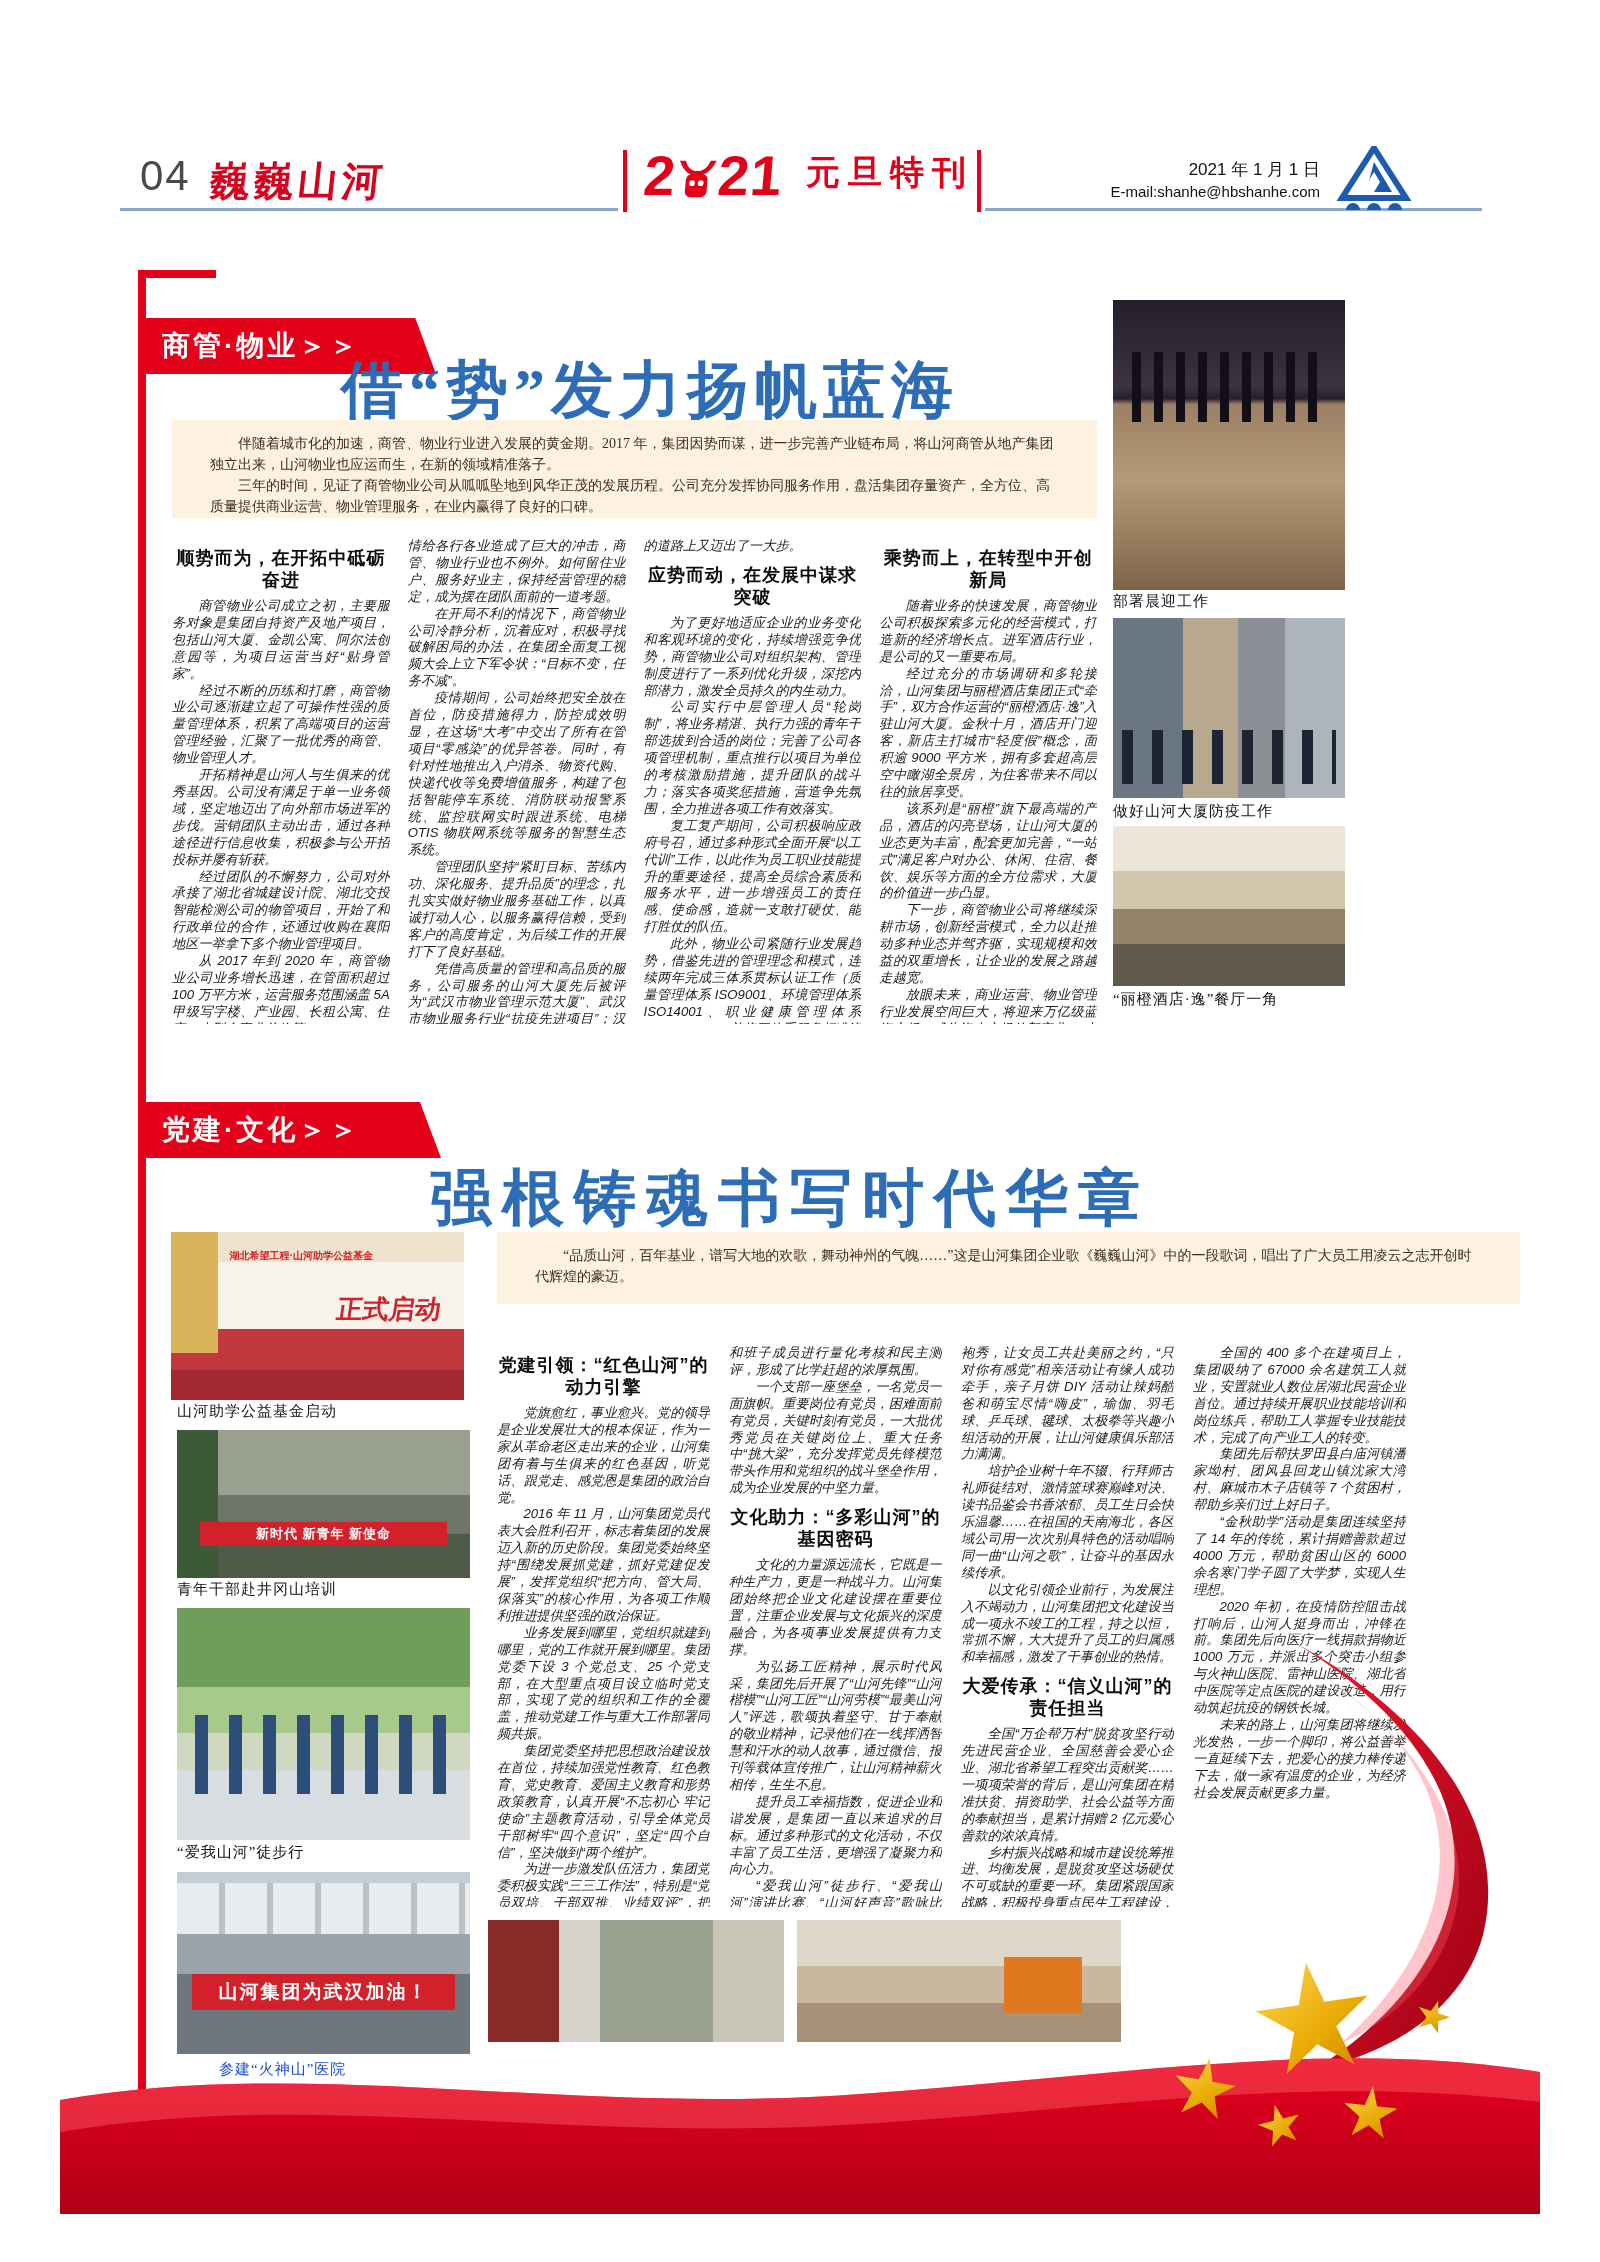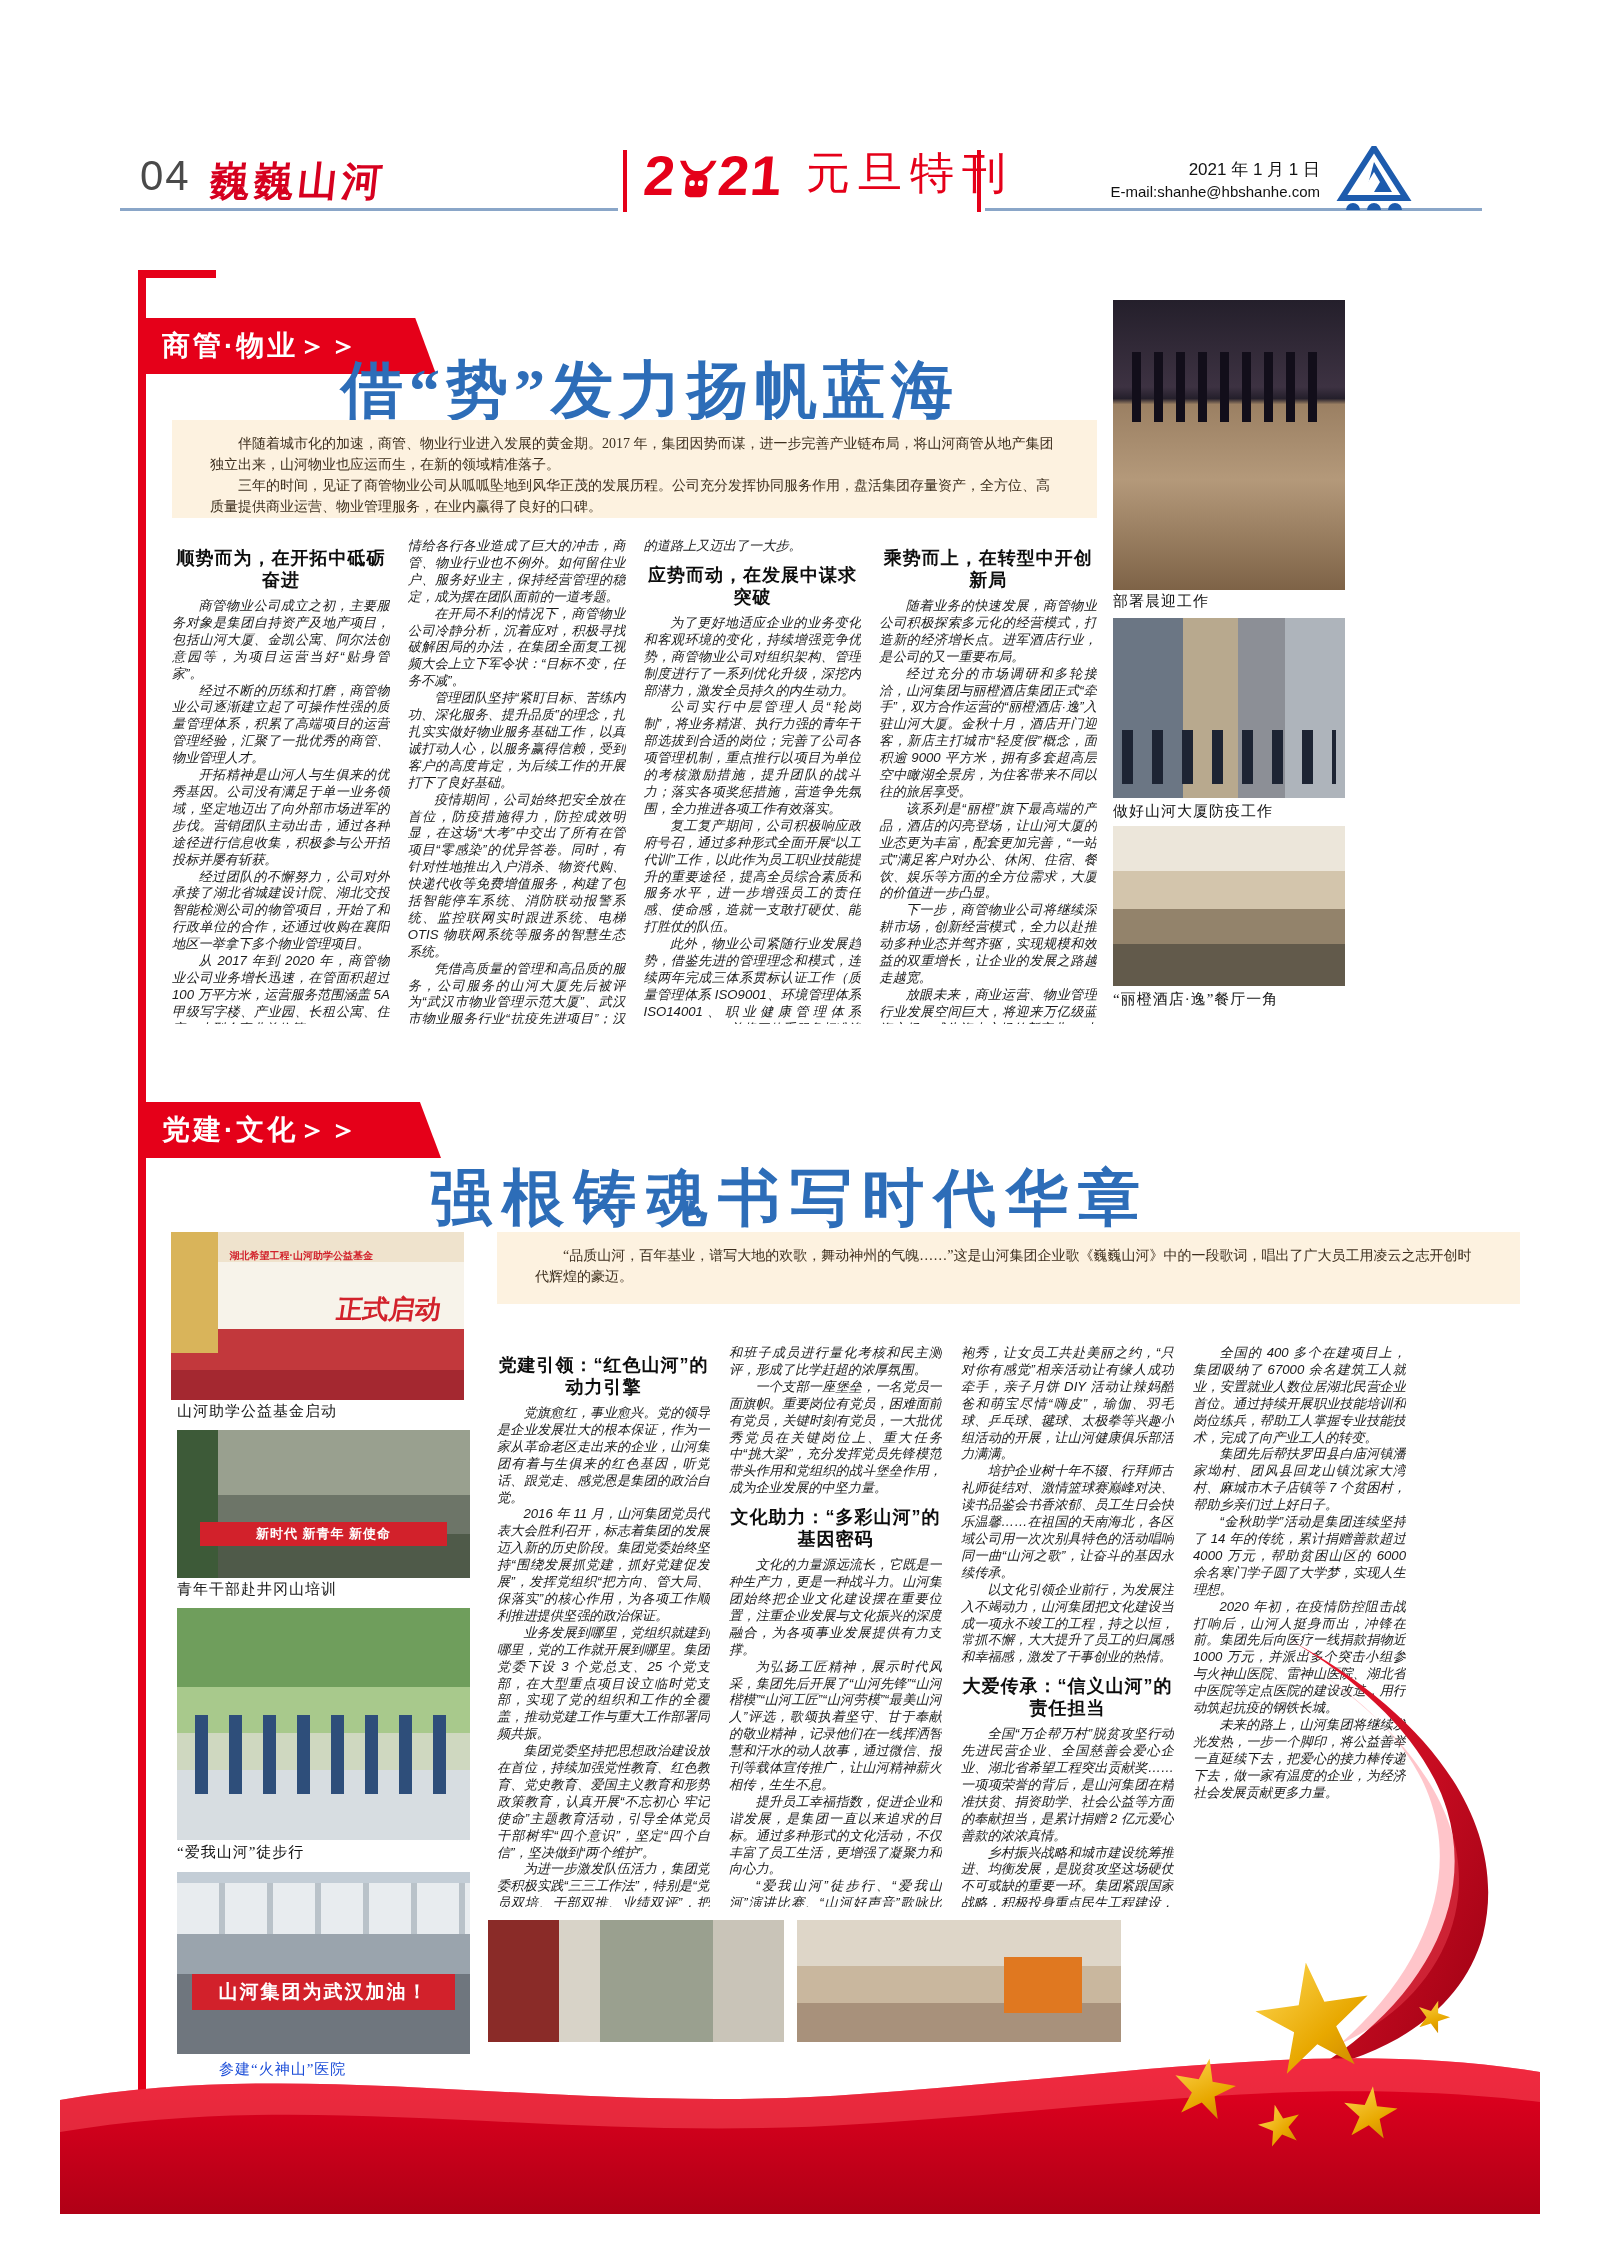--- a/index.html
+++ b/index.html
@@ -10,21 +10,21 @@
   .hdr-masthead{position:absolute;left:210px;top:154px;font-size:40px;color:#d6001f;font-weight:900;
     font-family:"Liberation Serif",serif;transform:skewX(-6deg);letter-spacing:4px;}
   .hdr-line{position:absolute;height:3px;background:#8aa6c8;top:208px;}
   .hdr-line.l{left:120px;width:498px;}
   .hdr-line.r{left:985px;width:497px;}
   .hdr-bar{position:absolute;top:150px;width:4px;height:62px;background:#e50019;}
   .hdr-bar.b1{left:623px;} .hdr-bar.b2{left:977px;}
   .year-logo{position:absolute;left:644px;top:148px;display:flex;align-items:flex-end;color:#e50019;
     font-weight:900;font-size:56px;line-height:56px;transform:skewX(-5deg);letter-spacing:1px;}
   .year-logo .ox{width:40px;height:50px;margin:0 1px;}
-  .edition{position:absolute;left:806px;top:144px;font-size:44px;font-weight:400;color:#e50019;letter-spacing:8px;}
+  .edition{position:absolute;left:806px;top:150px;font-size:34px;font-weight:700;color:#e50019;letter-spacing:8px;}
   .hdr-date{position:absolute;left:1020px;top:158px;width:300px;text-align:right;font-size:17px;color:#111;}
   .hdr-mail{position:absolute;left:1020px;top:183px;width:300px;text-align:right;font-size:15px;color:#111;}
   .pub-logo{position:absolute;left:1336px;top:146px;width:76px;height:66px;}
 
   
   .rail{position:absolute;left:138px;top:278px;width:8px;height:1824px;background:#e50019;}
   .bracket-h{position:absolute;left:138px;top:270px;width:78px;height:8px;background:#e50019;}
 
   
   .sec-banner{position:absolute;height:56px;background:#e50019;color:#fff;display:flex;align-items:center;
@@ -145,22 +145,22 @@
         <h4>顺势而为，在开拓中砥砺奋进</h4>
         <p>商管物业公司成立之初，主要服务对象是集团自持资产及地产项目，包括山河大厦、金凯公寓、阿尔法创意园等，为项目运营当好“贴身管家”。</p>
         <p>经过不断的历练和打磨，商管物业公司逐渐建立起了可操作性强的质量管理体系，积累了高端项目的运营管理经验，汇聚了一批优秀的商管、物业管理人才。</p>
         <p>开拓精神是山河人与生俱来的优秀基因。公司没有满足于单一业务领域，坚定地迈出了向外部市场进军的步伐。营销团队主动出击，通过各种途径进行信息收集，积极参与公开招投标并屡有斩获。</p>
         <p>经过团队的不懈努力，公司对外承接了湖北省城建设计院、湖北交投智能检测公司的物管项目，开始了和行政单位的合作，还通过收购在襄阳地区一举拿下多个物业管理项目。</p>
         <p>从 2017 年到 2020 年，商管物业公司业务增长迅速，在管面积超过 100 万平方米，运营服务范围涵盖 5A 甲级写字楼、产业园、长租公寓、住宅、大型企事业单位等。</p>
       </div>
     <div class="col">
         <p class="cont">情给各行各业造成了巨大的冲击，商管、物业行业也不例外。如何留住业户、服务好业主，保持经营管理的稳定，成为摆在团队面前的一道考题。</p>
         <p>在开局不利的情况下，商管物业公司冷静分析，沉着应对，积极寻找破解困局的办法，在集团全面复工视频大会上立下军令状：“目标不变，任务不减”。</p>
+        <p>疫情期间，公司始终把安全放在首位，防疫措施得力，防控成效明显，在这场“大考”中交出了所有在管项目“零感染”的优异答卷。同时，有针对性地推出入户消杀、物资代购、快递代收等免费增值服务，构建了包括智能停车系统、消防联动报警系统、监控联网实时跟进系统、电梯 OTIS 物联网系统等服务的智慧生态系统。</p>
         <p>管理团队坚持“紧盯目标、苦练内功、深化服务、提升品质”的理念，扎扎实实做好物业服务基础工作，以真诚打动人心，以服务赢得信赖，受到客户的高度肯定，为后续工作的开展打下了良好基础。</p>
-        <p>疫情期间，公司始终把安全放在首位，防疫措施得力，防控成效明显，在这场“大考”中交出了所有在管项目“零感染”的优异答卷。同时，有针对性地推出入户消杀、物资代购、快递代收等免费增值服务，构建了包括智能停车系统、消防联动报警系统、监控联网实时跟进系统、电梯 OTIS 物联网系统等服务的智慧生态系统。</p>
         <p>凭借高质量的管理和高品质的服务，公司服务的山河大厦先后被评为“武汉市物业管理示范大厦”、武汉市物业服务行业“抗疫先进项目”；汉阳金凯公寓项目获评“疫情防范优秀小区”；襄阳分公司收到社区送来的“抗疫担当保平安，无畏精神暖万家”锦旗。2020 年，物业公司当选为武汉市物业管理协会理事长单位，在发展</p>
       </div>
     <div class="col">
         <p class="cont">的道路上又迈出了一大步。</p>
         <h4>应势而动，在发展中谋求突破</h4>
         <p>为了更好地适应企业的业务变化和客观环境的变化，持续增强竞争优势，商管物业公司对组织架构、管理制度进行了一系列优化升级，深挖内部潜力，激发全员持久的内生动力。</p>
         <p>公司实行中层管理人员“轮岗制”，将业务精湛、执行力强的青年干部选拔到合适的岗位；完善了公司各项管理机制，重点推行以项目为单位的考核激励措施，提升团队的战斗力；落实各项奖惩措施，营造争先氛围，全力推进各项工作有效落实。</p>
         <p>复工复产期间，公司积极响应政府号召，通过多种形式全面开展“以工代训”工作，以此作为员工职业技能提升的重要途径，提高全员综合素质和服务水平，进一步增强员工的责任感、使命感，造就一支敢打硬仗、能打胜仗的队伍。</p>
         <p>此外，物业公司紧随行业发展趋势，借鉴先进的管理理念和模式，连续两年完成三体系贯标认证工作（质量管理体系 ISO9001、环境管理体系 ISO14001、职业健康管理体系 ISO45001），并将三体系服务标准渗入到各项目、分子公司日常管理工作中，推进物业管理服务的系统化、制度化、标准化建设，为企业发展夯实基础。</p>
       </div>

